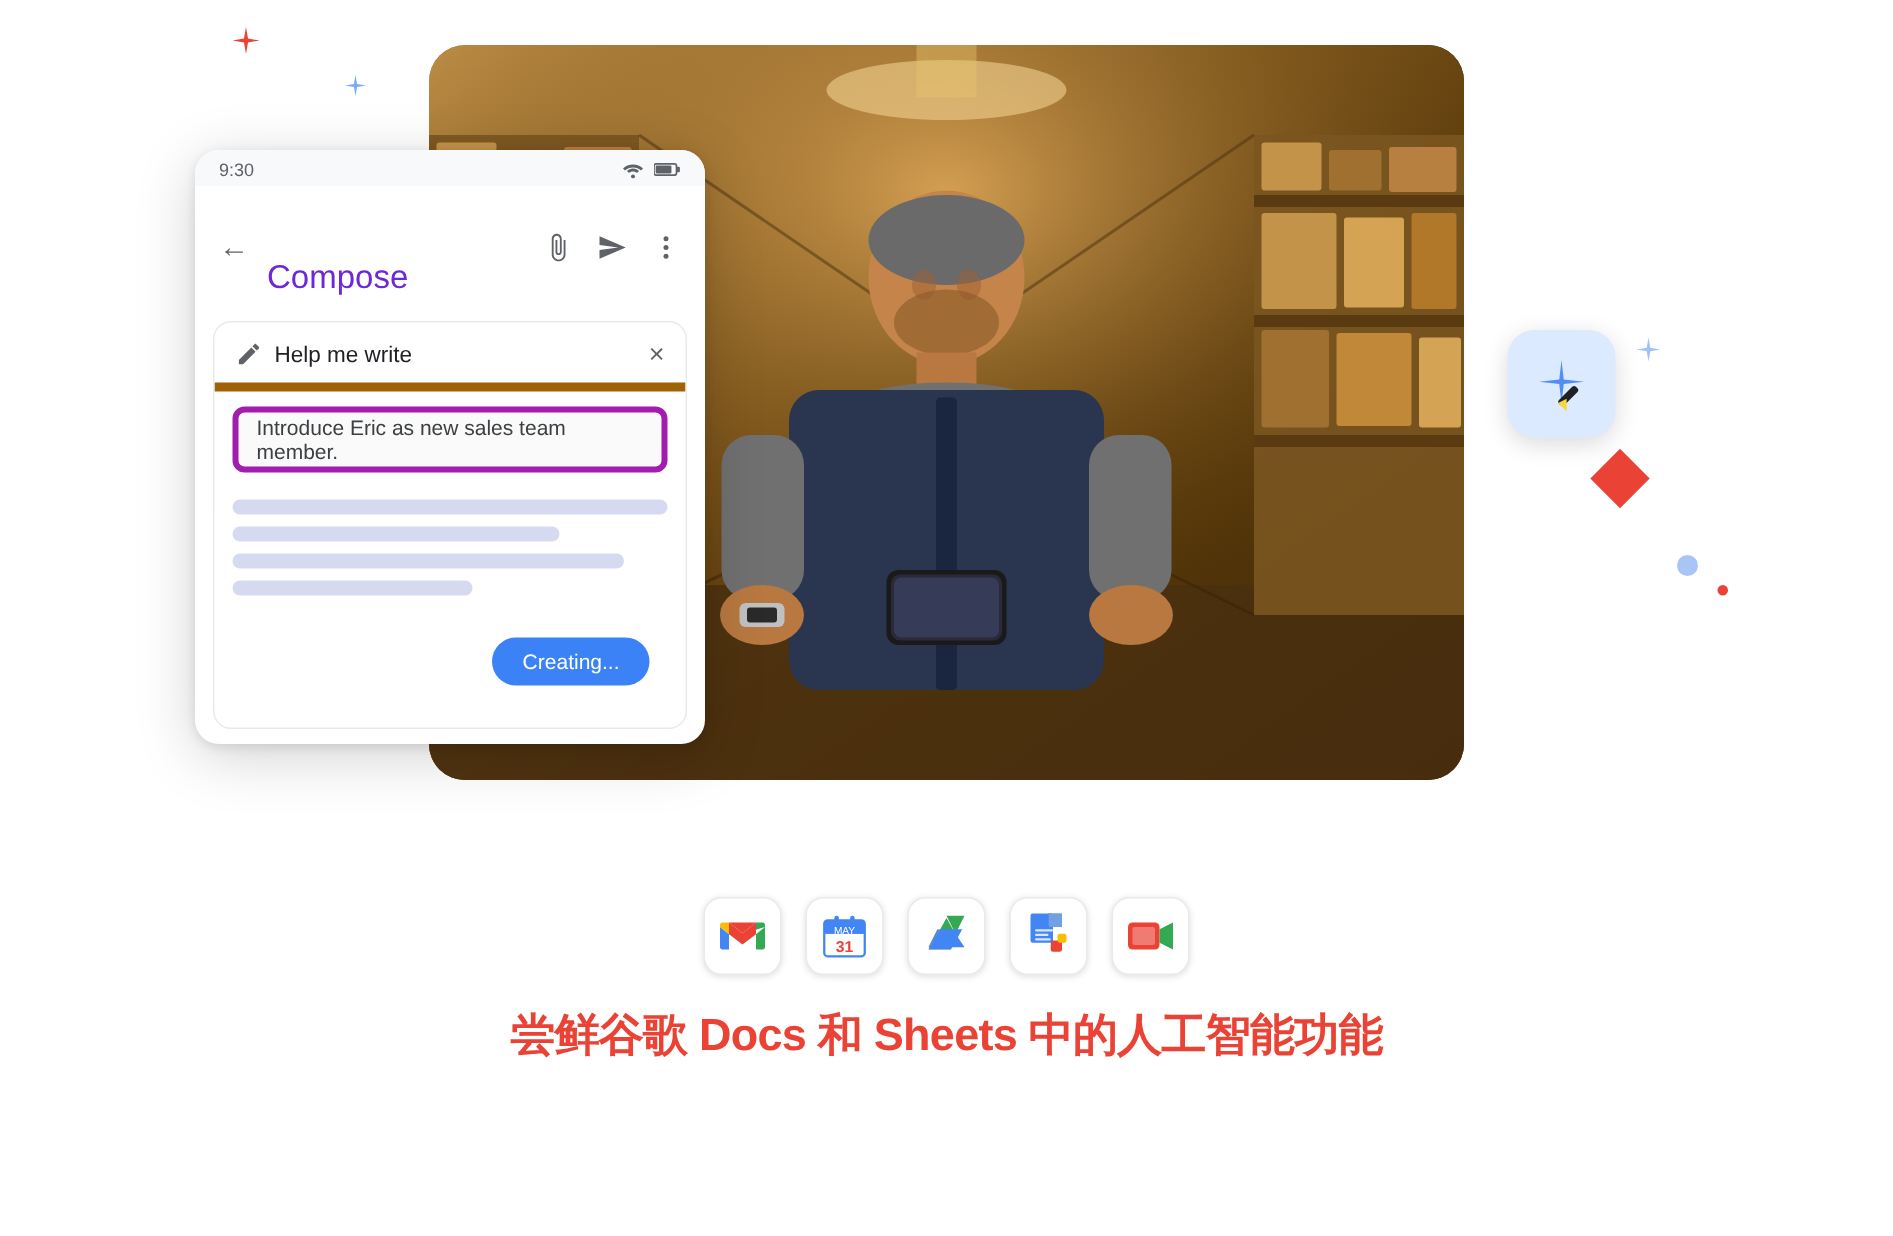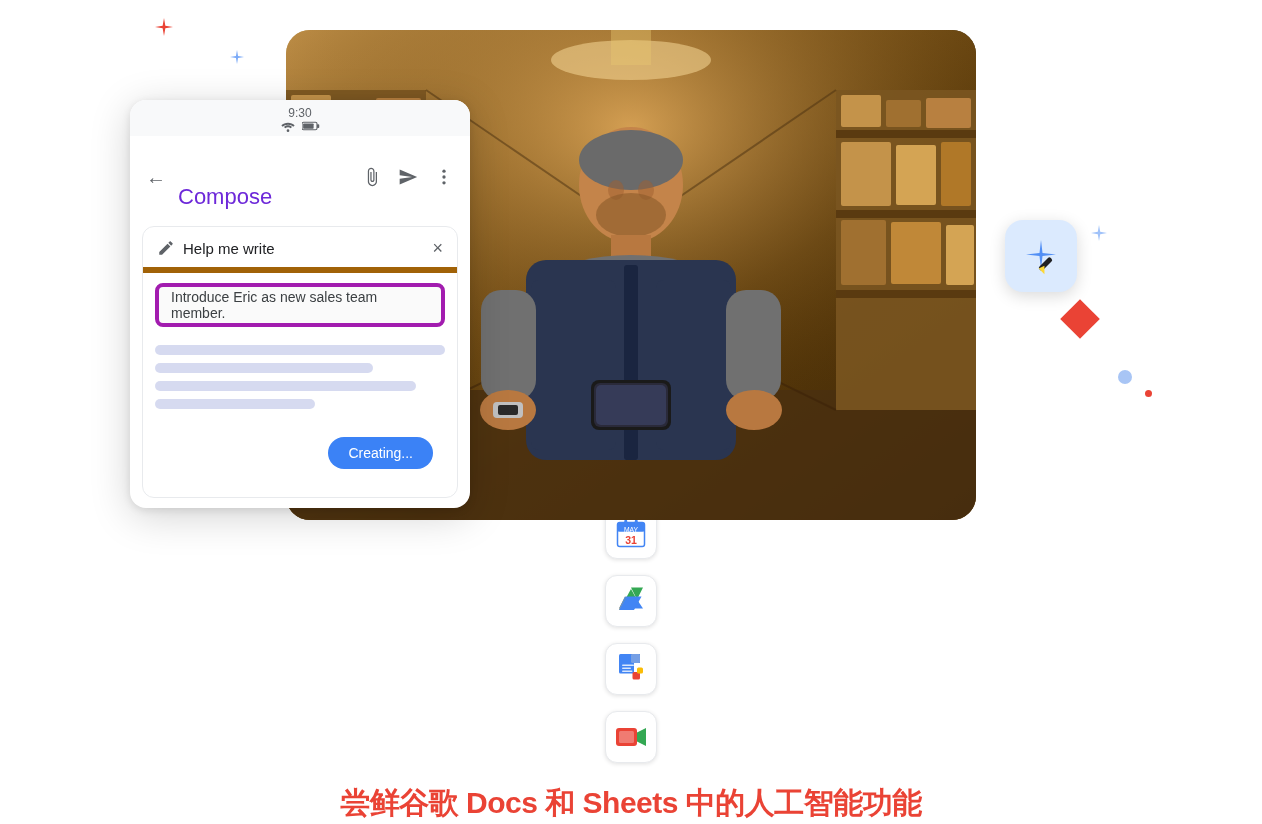--- a/index.html
+++ b/index.html
@@ -62,21 +62,20 @@
       z-index: 10;
       overflow: hidden;
     }
 
     .compose-status-bar {
       display: flex;
       align-items: center;
       justify-content: space-between;
       padding: 6px 16px 4px;
       background: #f8f9fa;
-      flex-direction: column;
     }
 
     .time-text {
       font-size: 12px;
       color: #5f6368;
       font-weight: 500;
     }
 
     .status-icons {
       display: flex;
@@ -209,21 +208,20 @@
       z-index: 10;
     }
 
     
     .app-icons-row {
       display: flex;
       align-items: center;
       justify-content: center;
       gap: 16px;
       margin-top: 24px;
-      flex-direction: column;
     }
 
     .app-icon {
       width: 52px;
       height: 52px;
       border-radius: 12px;
       display: flex;
       align-items: center;
       justify-content: center;
       font-size: 28px;

